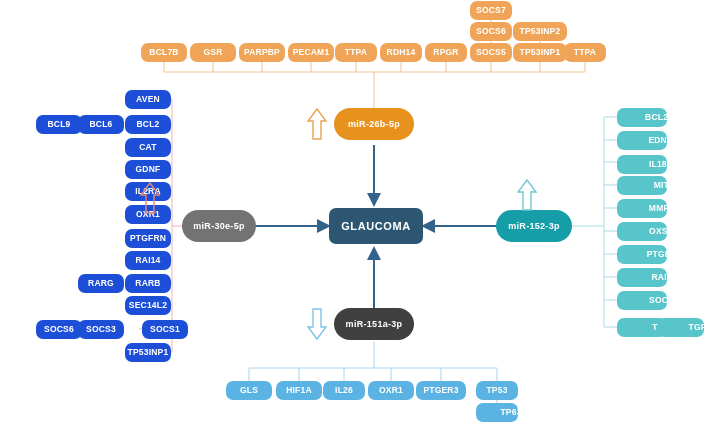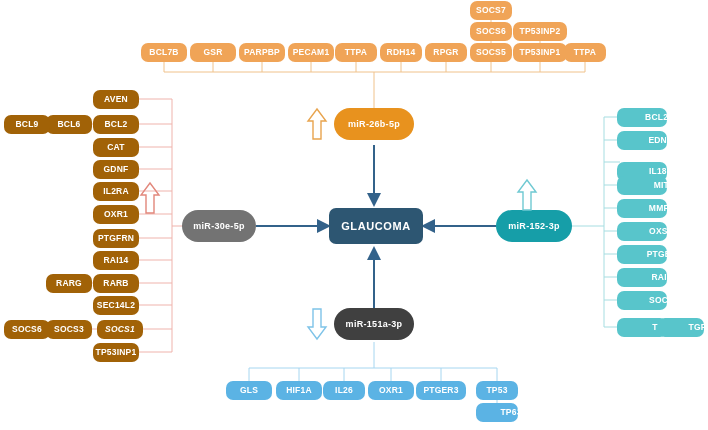--- a/index.html
+++ b/index.html
@@ -11,21 +11,21 @@
   .node{position:absolute;box-sizing:border-box;display:flex;align-items:center;
         justify-content:center;border-radius:7px;color:#ffffff;text-align:center;
         letter-spacing:.2px;line-height:1;user-select:none;}
 
   
   .leaf{height:19px;font-size:8.5px;font-weight:600;}
   .leaf.w46{width:46px;} .leaf.w50{width:50px;} .leaf.w54{width:54px;}
 
   
   .c-orange-leaf{background:#F0A457;}
-  .c-salmon-leaf{background:#a16207;}
+  .c-salmon-leaf{background:#1d4ed8;margin-left:32px;}
   .c-blue-leaf{background:#5BB3E4;}
   .c-teal-leaf{background:#58C5CB;padding-left:44px;}
 
   .hub{border-radius:16px;font-weight:700;letter-spacing:.3px;}
   .hub-orange{background:#E8921E;}
   .hub-red{background:#737373;}
   .hub-blue{background:#404040;}
   .hub-teal{background:#169EA8;}
   .center{background:#2D5672;font-size:11px;font-weight:700;letter-spacing:.6px;}
 
@@ -143,33 +143,33 @@
   <div class="node leaf w46 c-salmon-leaf" style="left:93px;top:90px;">AVEN</div>
   <div class="node leaf w46 c-salmon-leaf" style="left:93px;top:115px;">BCL2</div>
   <div class="node leaf w46 c-salmon-leaf" style="left:93px;top:138px;">CAT</div>
   <div class="node leaf w46 c-salmon-leaf" style="left:93px;top:160px;">GDNF</div>
   <div class="node leaf w46 c-salmon-leaf" style="left:93px;top:182px;">IL2RA</div>
   <div class="node leaf w46 c-salmon-leaf" style="left:93px;top:205px;">OXR1</div>
   <div class="node leaf w46 c-salmon-leaf" style="left:93px;top:229px;">PTGFRN</div>
   <div class="node leaf w46 c-salmon-leaf" style="left:93px;top:251px;">RAI14</div>
   <div class="node leaf w46 c-salmon-leaf" style="left:93px;top:274px;">RARB</div>
   <div class="node leaf w46 c-salmon-leaf" style="left:93px;top:296px;">SEC14L2</div>
-  <div class="node leaf w46 c-salmon-leaf" style="left:97px;top:320px;font-style:italic;">SOCS1</div>
+  <div class="node leaf w46 c-salmon-leaf" style="left:110px;top:320px;">SOCS1</div>
   <div class="node leaf w46 c-salmon-leaf" style="left:93px;top:343px;">TP53INP1</div>
 
   <div class="node leaf w46 c-salmon-leaf" style="left:46px;top:115px;">BCL6</div>
   <div class="node leaf w46 c-salmon-leaf" style="left:46px;top:274px;">RARG</div>
   <div class="node leaf w46 c-salmon-leaf" style="left:46px;top:320px;">SOCS3</div>
 
   <div class="node leaf w46 c-salmon-leaf" style="left:4px;top:115px;">BCL9</div>
   <div class="node leaf w46 c-salmon-leaf" style="left:4px;top:320px;">SOCS6</div>
 
   <div class="node leaf w50 c-teal-leaf" style="left:617px;top:108px;">BCL2L11</div>
   <div class="node leaf w50 c-teal-leaf" style="left:617px;top:131px;">EDNRA</div>
-  <div class="node leaf w50 c-teal-leaf" style="left:617px;top:162px;">IL18BP</div>
+  <div class="node leaf w50 c-teal-leaf" style="left:617px;top:155px;">IL18BP</div>
   <div class="node leaf w50 c-teal-leaf" style="left:617px;top:176px;">MITF</div>
   <div class="node leaf w50 c-teal-leaf" style="left:617px;top:199px;">MMP10</div>
   <div class="node leaf w50 c-teal-leaf" style="left:617px;top:222px;">OXSR1</div>
   <div class="node leaf w50 c-teal-leaf" style="left:617px;top:245px;">PTGES3</div>
   <div class="node leaf w50 c-teal-leaf" style="left:617px;top:268px;">RAI14</div>
   <div class="node leaf w50 c-teal-leaf" style="left:617px;top:291px;">SOCS3</div>
   <div class="node leaf w50 c-teal-leaf" style="left:617px;top:318px;">TGFA</div>
   <div class="node leaf w46 c-teal-leaf" style="left:658px;top:318px;">TGFB2</div>
 
   <div class="node leaf w46 c-blue-leaf" style="left:226px;top:381px;">GLS</div>

